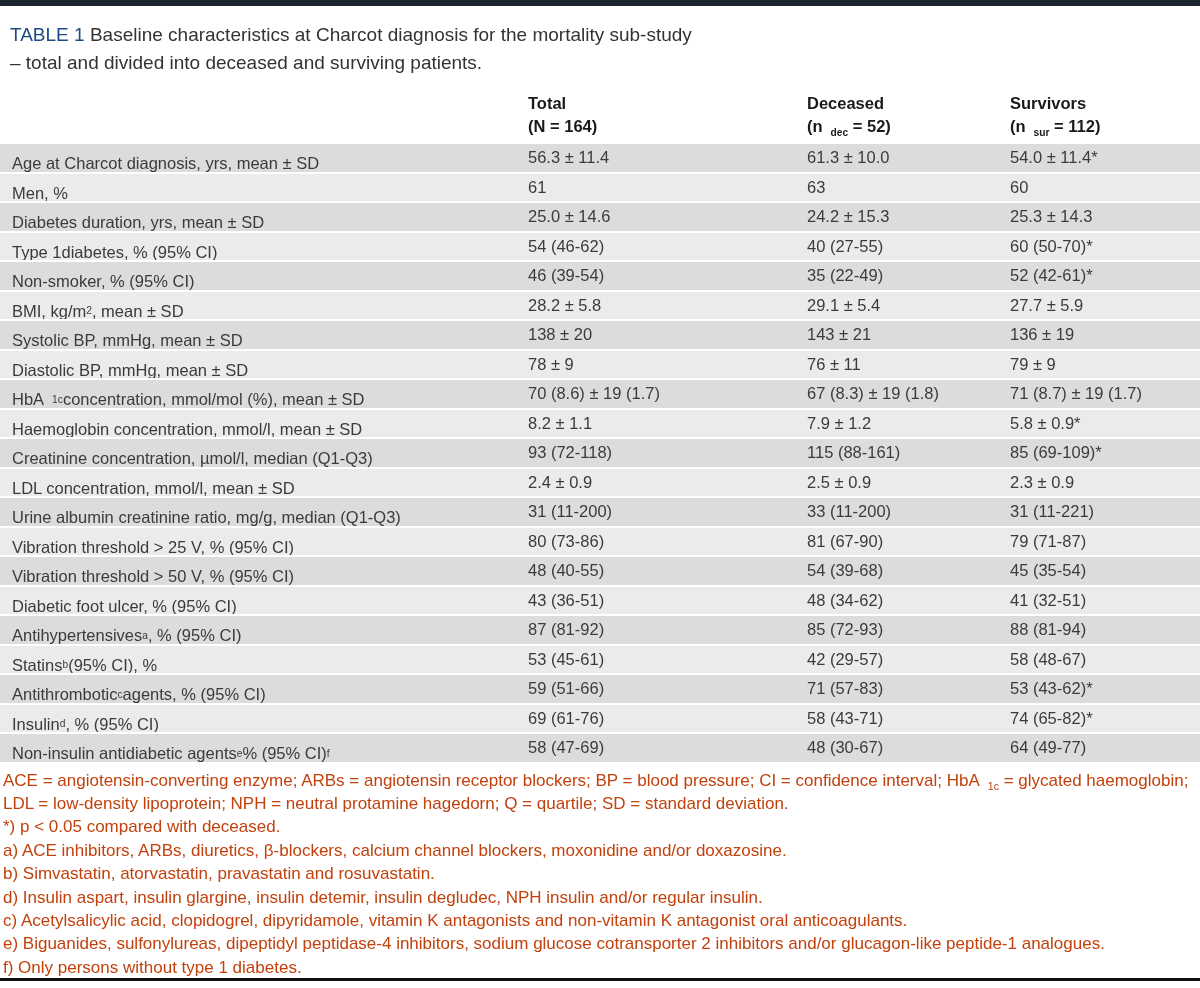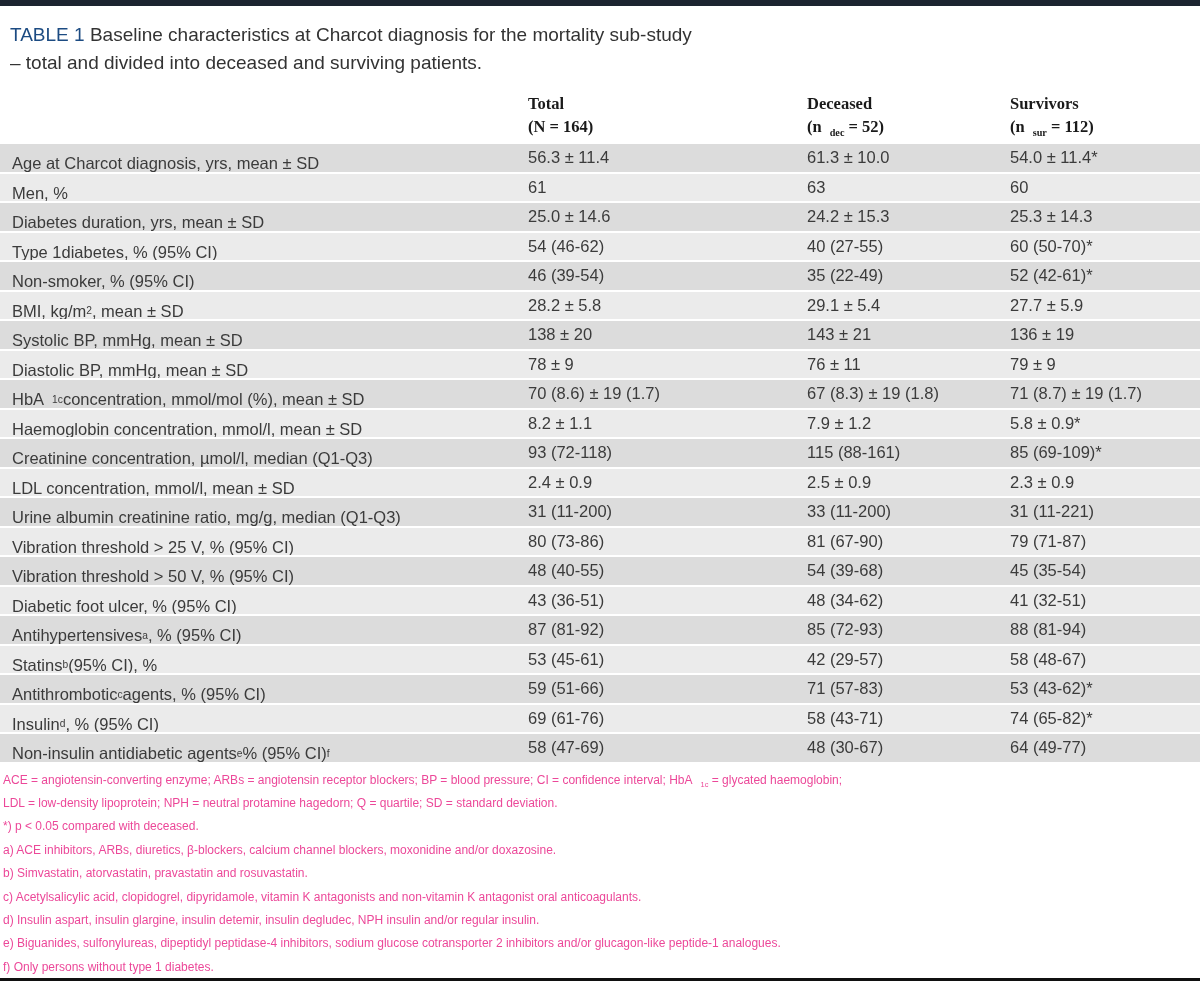--- a/index.html
+++ b/index.html
@@ -19,32 +19,32 @@
   }
   .top-rule{height:6px;width:100%;background:var(--rule-top);}
   .bottom-rule{position:absolute;left:0;bottom:7px;height:3px;width:100%;background:var(--rule-bottom);}
 
   .title-block{margin:15px 12px 0 10px;font-size:19px;line-height:28px;color:#333;}
   .title-tag{color:var(--title-accent);font-weight:400;}
 
   .grid{display:grid;grid-template-columns:528px 279px 203px 190px;}
 
   .thead{margin-top:15px;font-weight:700;color:#1a1a1a;font-size:16.5px;line-height:23px;}
-  .thead .hcell{padding-bottom:6px;font-family:Liberation Serif, serif;}
+  .thead .hcell{padding-bottom:6px;}
 
   .trow{height:27.5px;margin-bottom:2px;font-size:16.5px;color:#3b3b3b;}
   .trow:nth-child(odd){background:var(--row-dark);}
   .trow:nth-child(even){background:var(--row-light);}
   .trow .cell{display:flex;align-items:center;white-space:nowrap;overflow:hidden;}
   .cell.label{padding-left:12px;margin-top:12px;}
 
   sub{font-size:0.62em;line-height:0;padding-left:8px;}
   sup{font-size:0.62em;line-height:0;}
 
-  .footnotes{margin:7px 4px 0 3px;font-size:12px;line-height:23.4px;color:#ec4899;}
+  .footnotes{margin:7px 4px 0 3px;font-size:17px;line-height:23.4px;color:#c2410c;}
   .fn-line{white-space:nowrap;overflow:hidden;}
 </style>
 </head>
 <body>
 
 <div class="top-rule"></div>
 
 <div class="title-block">
   <div><span class="title-tag">TABLE 1</span><span> Baseline characteristics at Charcot diagnosis for the mortality sub-study</span></div>
   <div>– total and divided into deceased and surviving patients.</div>
@@ -221,22 +221,22 @@
     <div class="fn-line">ACE = angiotensin-converting enzyme; ARBs = angiotensin receptor blockers; BP = blood pressure; CI = confidence interval; HbA<sub>1c</sub> = glycated haemoglobin;</div>
 
     <div class="fn-line">LDL = low-density lipoprotein; NPH = neutral protamine hagedorn; Q = quartile; SD = standard deviation.</div>
 
     <div class="fn-line">*) p &lt; 0.05 compared with deceased.</div>
 
     <div class="fn-line">a) ACE inhibitors, ARBs, diuretics, β-blockers, calcium channel blockers, moxonidine and/or doxazosine.</div>
 
     <div class="fn-line">b) Simvastatin, atorvastatin, pravastatin and rosuvastatin.</div>
 
+    <div class="fn-line">d) Insulin aspart, insulin glargine, insulin detemir, insulin degludec, NPH insulin and/or regular insulin.</div>
+
     <div class="fn-line">c) Acetylsalicylic acid, clopidogrel, dipyridamole, vitamin K antagonists and non-vitamin K antagonist oral anticoagulants.</div>
 
-    <div class="fn-line">d) Insulin aspart, insulin glargine, insulin detemir, insulin degludec, NPH insulin and/or regular insulin.</div>
-
     <div class="fn-line">e) Biguanides, sulfonylureas, dipeptidyl peptidase-4 inhibitors, sodium glucose cotransporter 2 inhibitors and/or glucagon-like peptide-1 analogues.</div>
 
     <div class="fn-line">f) Only persons without type 1 diabetes.</div>
   </div>
 
 <div class="bottom-rule"></div>
 
 </body></html>

